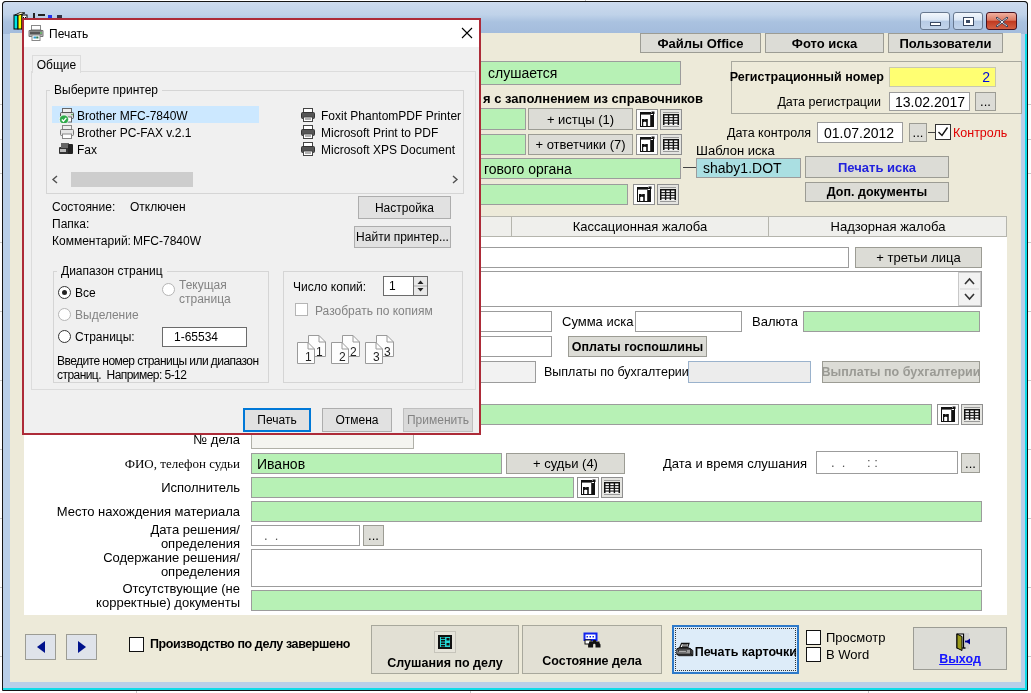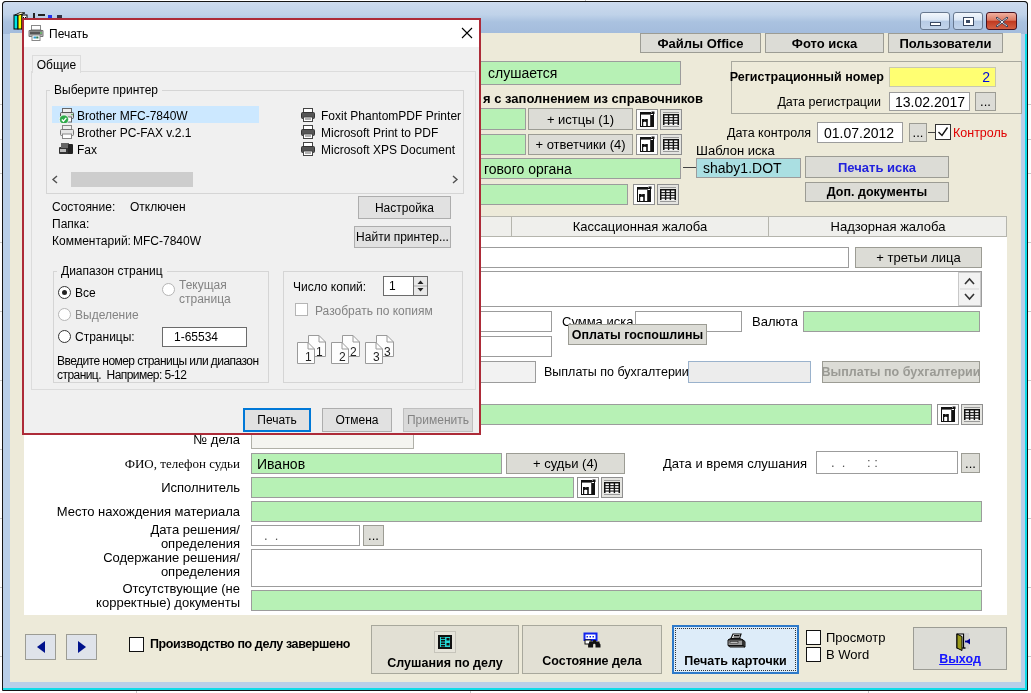--- a/index.html
+++ b/index.html
@@ -134,21 +134,21 @@
 <div class="btn b" style="left:805px;top:182px;width:144px;height:20px;font-size:12.5px;">Доп. документы</div>
 
 <div class="fld green" style="left:430px;top:61px;width:251px;height:24px;font-size:14px;">
     <span style="padding-left:57px;">слушается</span>
   </div>
 <div class="lbl b f13" style="left:483px;top:91px;width:230px;height:14px;">я с заполнением из справочников</div>
 
 <div class="fld green" style="left:430px;top:108px;width:96px;height:22px;"></div>
 <div class="btn f14" style="left:528px;top:108px;width:105px;height:22px;">+ истцы (1)</div>
 <div class="fld green" style="left:430px;top:134px;width:96px;height:21px;"></div>
-<div class="btn f14" style="left:528px;top:134px;width:105px;height:21px;">+ ответчики (4)</div>
+<div class="btn f14" style="left:528px;top:134px;width:105px;height:21px;">+ ответчики (7)</div>
 
 <div class="fld green" style="left:430px;top:158px;width:251px;height:21px;font-size:14px;">
     <span style="padding-left:53px;">гового органа</span>
   </div>
 
 <div class="fld green" style="left:430px;top:184px;width:198px;height:21px;"></div>
 
 <div id="ic1a"></div>
 
 <div class="abs" style="left:24px;top:216px;width:983px;height:21px;background:#efefec;border:1px solid #b5b5ad;box-sizing:border-box;"></div>
@@ -171,21 +171,21 @@
  </svg>
 </div>
 
 <div class="fld" style="left:40px;top:311px;width:512px;height:21px;"></div>
 <div class="lbl f14" style="left:562px;top:311px;width:70px;height:21px;">Сумма иска</div>
 <div class="fld" style="left:635px;top:311px;width:107px;height:21px;"></div>
 <div class="lbl f14" style="left:752px;top:311px;width:42px;height:21px;">Валюта</div>
 <div class="fld green" style="left:803px;top:311px;width:177px;height:21px;"></div>
 
 <div class="fld" style="left:40px;top:336px;width:512px;height:21px;"></div>
-<div class="btn b" style="left:568px;top:324px;width:139px;height:21px;font-size:12.5px;">Оплаты госпошлины</div>
+<div class="btn b" style="left:568px;top:336px;width:139px;height:21px;font-size:12.5px;">Оплаты госпошлины</div>
 
 <div class="fld" style="left:40px;top:361px;width:496px;height:22px;background:#f2f2f2;"></div>
 <div class="lbl" style="left:544px;top:361px;width:139px;height:22px;font-size:12.5px;">Выплаты по бухгалтерии</div>
 <div class="fld" style="left:688px;top:361px;width:123px;height:22px;background:#ececec;border-color:#9ab2cc;"></div>
 <div class="btn b" style="left:822px;top:361px;width:158px;height:22px;color:#9a9a94;font-size:12.5px;">Выплаты по бухгалтерии</div>
 
 <div class="fld green" style="left:40px;top:404px;width:892px;height:21px;"></div>
 
 <div class="lbl r f14" style="left:100px;top:429px;width:140px;height:20px;">№ дела</div>
 <div class="fld" style="left:251px;top:429px;width:163px;height:20px;background:#f4f4f0;border-color:#b0b0a8;"></div>
@@ -256,21 +256,21 @@
     <rect x="3.5" y="4" width="1.5" height="1.5" fill="#1122ee"></rect>
       <rect x="6.5" y="4" width="1.5" height="1.5" fill="#1122ee"></rect>
       <rect x="9.5" y="4" width="1.5" height="1.5" fill="#1122ee"></rect>
     <rect x="2" y="8" width="6" height="4" fill="#fff" stroke="#111"></rect>
     <path d="M6 9.5 h3.5 l1 -1.5 h2 l1 1.5 h3 v1.5 l1 1.5 v3 h-5 v-2.5 a1.2 1.2 0 0 0 -2.4 0 v2.5 h-5 v-3 l1 -1.5 Z" fill="#111"></path>
     <rect x="7" y="12" width="2.5" height="3" fill="#111"></rect>
       <rect x="13" y="12" width="2.5" height="3" fill="#111"></rect>
   </svg>
   <div class="b" style="margin-top:4px;font-size:12.5px;">Состояние дела</div>
 </div>
-<div class="btn" style="left:672px;top:625px;width:127px;height:49px;flex-direction:column;background:#ddecf9;border:2px solid #2e7ac9;outline:1px dotted #333;outline-offset:-4px;">
+<div class="btn" style="left:672px;top:625px;width:127px;height:49px;flex-direction:row;background:#ddecf9;border:2px solid #2e7ac9;outline:1px dotted #333;outline-offset:-4px;">
   <svg width="22" height="17" viewBox="0 0 22 17" style="margin-top:1px;">
     <path d="M6 5.5 L8 1 H16 L14.5 5.5 Z" fill="#fff" stroke="#111" stroke-width="1.2"></path>
     <line x1="9" y1="2.5" x2="14.5" y2="2.5" stroke="#111"></line>
       <line x1="8.5" y1="4" x2="14" y2="4" stroke="#111"></line>
     <path d="M3 7 L5.5 5.5 H15 L18 7 Z" fill="#777" stroke="#111"></path>
     <path d="M3 7 H18 V12.5 H3 Z" fill="#9a9a9a" stroke="#111"></path>
     <path d="M18 7 L20 8.5 V14 L18 12.5 Z" fill="#555" stroke="#111"></path>
     <path d="M3 12.5 H18 L20 14 H5 Z" fill="#777" stroke="#111"></path>
     <rect x="5" y="8.5" width="8" height="1.6" fill="#e8e8e8" stroke="#111" stroke-width="0.6"></rect>
   </svg>

